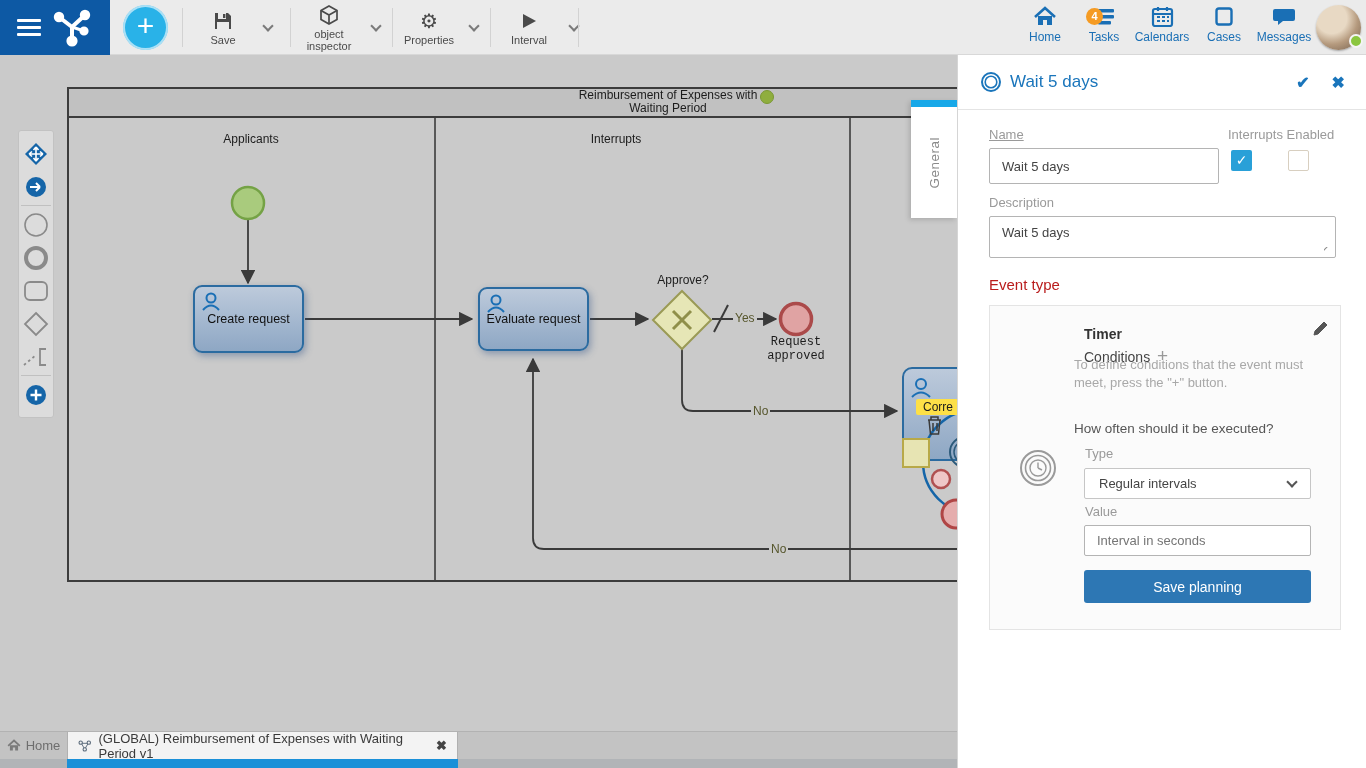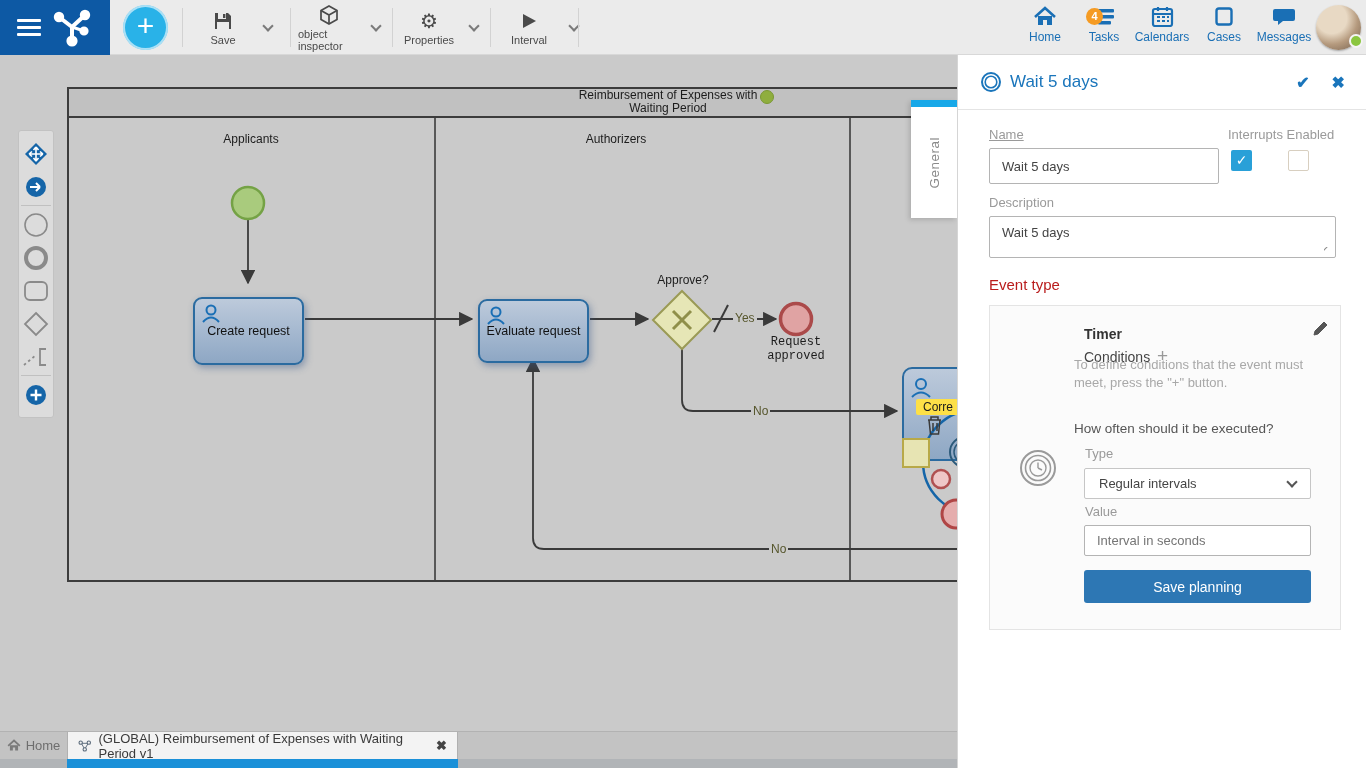--- a/index.html
+++ b/index.html
@@ -15,41 +15,41 @@
               display:flex; align-items:center; justify-content:space-around; padding:0 12px;}
   .burger span { display:block; width:24px; height:3px; background:#fff; margin:4px 0; border-radius:1px;}
   #new-btn { left:123px; top:5px; width:45px; height:45px; border-radius:50%;
              background:#29b2e8; color:#fff; font-size:30px; line-height:42px; text-align:center;
              box-shadow:0 0 0 2px rgba(255,255,255,.6) inset; }
   .tbar-sep { top:8px; width:1px; height:39px; background:#d2d2d2; }
   .tool-group { top:4px; height:48px; display:flex; align-items:center; }
   .tool-stack { display:flex; flex-direction:column; align-items:center; justify-content:center;
                 min-width:62px; color:#4a4a4a; }
   .tool-stack .t-ico { height:22px; display:flex; align-items:center; }
-  .tool-stack .t-lbl { font-size:11px; color:#4a4a4a; line-height:12px; margin-top:2px;}
+  .tool-stack .t-lbl { font-size:11px; color:#4a4a4a; text-align:center; line-height:12px; margin-top:2px;}
   .chev { display:inline-block; width:8px; height:8px; border-right:2px solid #7a7a7a;
           border-bottom:2px solid #7a7a7a; transform:rotate(45deg); margin-left:10px; margin-top:-4px;}
   .nav-item { top:6px; display:flex; flex-direction:column; align-items:center; color:#1a6fb5; }
   .nav-item .n-lbl { font-size:12px; margin-top:3px; }
   .badge { position:absolute; width:17px; height:17px; border-radius:50%; background:#f59b23;
            color:#fff; font-size:11px; font-weight:bold; text-align:center; line-height:17px; z-index:5;}
   #avatar { left:1316px; top:5px; width:45px; height:45px; border-radius:50%;
             background:radial-gradient(circle at 35% 30%, #e8d9c4 0 35%, #b59a7e 60%, #6e5a48 100%);
             box-shadow:0 1px 2px rgba(0,0,0,.3); }
   #avatar .dot { position:absolute; right:-2px; bottom:2px; width:14px; height:14px; border-radius:50%;
                  background:#8bc63f; border:2px solid #f4f4f4; }
 
   
   #canvas { left:0; top:55px; width:1366px; height:713px; background:#cacaca; z-index:1;}
   #diagram-svg { position:absolute; left:0; top:0; z-index:2; }
   .dg-label { position:absolute; z-index:3; font-size:12px; color:#1c1c1c; text-align:center; }
   .task { position:absolute; z-index:3; border:2px solid #2b6ba0; border-radius:9px;
           background:linear-gradient(180deg,#bdcadb 0%,#a3b7cf 55%,#8ea7c4 100%);
           box-shadow:2px 3px 7px rgba(60,90,140,.45);
-          display:flex; align-items:center; justify-content:center; font-size:12.5px; color:#111;margin-top:12px;}
+          display:flex; align-items:center; justify-content:center; font-size:12.5px; color:#111;}
   .task .person { position:absolute; left:7px; top:5px; }
   .flow-lbl { position:absolute; z-index:3; font-size:12px; color:#56562c; background:#cacaca; padding:0 2px;}
 
   
   #palette { left:18px; top:130px; width:36px; background:rgba(235,235,235,.55);
              border:1px solid #c2c2c2; border-radius:3px; z-index:10;
              display:flex; flex-direction:column; align-items:center; padding:6px 0;}
   .pal-item { width:30px; height:33px; display:flex; align-items:center; justify-content:center; }
   .pal-sep { width:30px; height:1px; background:#c0c0c0; margin:2px 0; }
 
@@ -154,21 +154,21 @@
           <path d="M928 420 h13 M931 420 v-3 h7 v3 M929 420 l1.5 14 h8 l1.5 -14"></path>
           <path d="M933 423 v8 M937 423 v8"></path>
         </g>
       </g>
     </svg>
 
     <div class="dg-label" style="left:572px;top:34px;width:192px;text-align:center;line-height:13px;">Reimbursement of Expenses with Waiting Period</div>
     <div class="abs" style="left:760px;top:35px;width:14px;height:14px;border-radius:50%;background:#8fae3e;border:1px solid #7a9833;z-index:3;"></div>
 
     <div class="dg-label" style="left:171px;top:77px;width:160px;">Applicants</div>
-    <div class="dg-label" style="left:536px;top:77px;width:160px;">Authorizers</div>
+    <div class="dg-label" style="left:536px;top:77px;width:160px;">Interrupts</div>
 
     <div class="task" style="left:193px;top:230px;width:111px;height:68px;">
       <svg class="person" width="22" height="20" viewBox="0 0 22 20">
         <circle cx="9" cy="6" r="4.5" fill="none" stroke="#1a6fb5" stroke-width="2"></circle>
         <path d="M1 18 Q9 9 17 18" fill="none" stroke="#1a6fb5" stroke-width="2"></path>
       </svg>
       <span>Create request</span>
     </div>
     <div class="task" style="left:478px;top:232px;width:111px;height:64px;">
       <svg class="person" width="22" height="20" viewBox="0 0 22 20">

